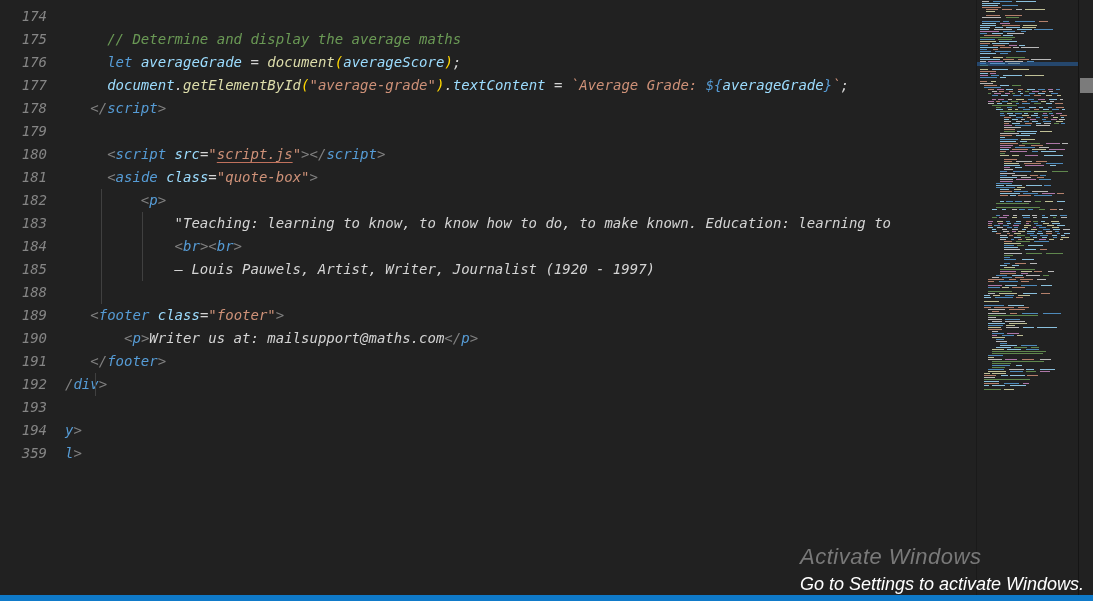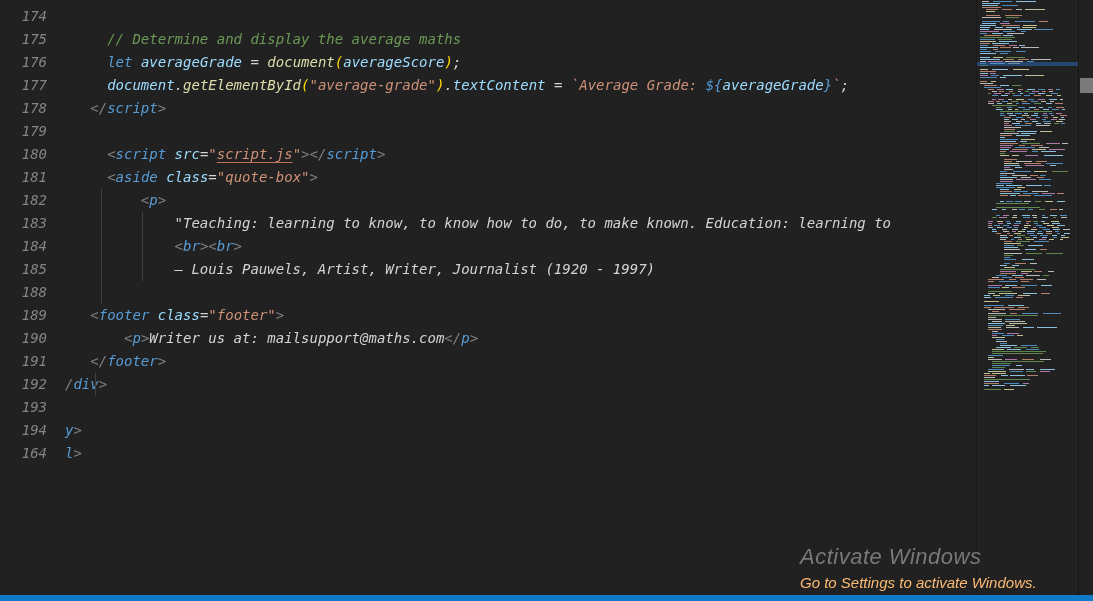--- a/index.html
+++ b/index.html
@@ -35,21 +35,21 @@
   .minimap{position:absolute;top:0;left:976px;width:101px;height:595px;background:#212121;border-left:1px solid #1a1a1a;overflow:hidden;}
   .mm-content{position:absolute;top:0;left:0;right:0;bottom:0;}
   .mseg{position:absolute;height:1px;opacity:.85;}
   .mm-band{position:absolute;left:0;right:0;top:62px;height:4px;background:rgba(42,103,173,.55);z-index:2;}
   
   .scroll-track{position:absolute;top:0;left:1078px;width:15px;height:595px;background:#212121;border-left:1px solid #151515;}
   .scroll-thumb{position:absolute;top:78px;left:1px;width:14px;height:15px;background:#7b7b7b;}
   
   .watermark{position:absolute;left:800px;top:544px;font-family:"Liberation Sans",sans-serif;}
   .wm-title{font-size:22px;color:#797979;font-weight:400;letter-spacing:.5px;}
-  .wm-sub{font-size:15px;color:#fdba74;margin-top:4px;}
+  .wm-sub{font-size:18px;color:#ffffff;margin-top:4px;}
   
   .statusbar{position:absolute;left:0;bottom:0;width:1093px;height:6px;background:#0f7ac9;}
 </style>
 </head>
 <body>
 
 <div class="screen">
 
   <div class="lines" id="lines">
       <div class="row"><span class="ln">174</span><span class="code"></span></div>
@@ -64,21 +64,21 @@
       <div class="row"><span class="ln">183</span><span class="code"><span class="ws">             </span><span class="pl">"Teaching: learning to know, to know how to do, to make known. Education: learning to </span></span></div>
       <div class="row"><span class="ln">184</span><span class="code"><span class="ws">             </span><span class="pn">&lt;</span><span class="tag">br</span><span class="pn">&gt;&lt;</span><span class="tag">br</span><span class="pn">&gt;</span></span></div>
       <div class="row"><span class="ln">185</span><span class="code"><span class="ws">             </span><span class="pl">— Louis Pauwels, Artist, Writer, Journalist (1920 - 1997)</span></span></div>
       <div class="row"><span class="ln">188</span><span class="code"></span></div>
       <div class="row"><span class="ln">189</span><span class="code"><span class="ws">   </span><span class="pn">&lt;</span><span class="tag">footer</span><span class="pl"> </span><span class="attr">class</span><span class="pl">=</span><span class="str">"footer"</span><span class="pn">&gt;</span></span></div>
       <div class="row"><span class="ln">190</span><span class="code"><span class="ws">       </span><span class="pn">&lt;</span><span class="tag">p</span><span class="pn">&gt;</span><span class="pl">Writer us at: mailsupport@maths.com</span><span class="pn">&lt;/</span><span class="tag">p</span><span class="pn">&gt;</span></span></div>
       <div class="row"><span class="ln">191</span><span class="code"><span class="ws">   </span><span class="pn">&lt;/</span><span class="tag">footer</span><span class="pn">&gt;</span></span></div>
       <div class="row"><span class="ln">192</span><span class="code"><span class="pn">/</span><span class="tag">div</span><span class="pn">&gt;</span></span></div>
       <div class="row"><span class="ln">193</span><span class="code"></span></div>
       <div class="row"><span class="ln">194</span><span class="code"><span class="tag">y</span><span class="pn">&gt;</span></span></div>
-      <div class="row"><span class="ln">164</span><span class="code"><span class="tag">l</span><span class="pn">&gt;</span></span></div>
+      <div class="row"><span class="ln">359</span><span class="code"><span class="tag">l</span><span class="pn">&gt;</span></span></div>
     </div>
 
   <div class="guide" id="guide1"></div>
   <div class="guide" id="guide2"></div>
   <div class="guide" id="guide3"></div>
 
   <div class="minimap">
     <div class="mm-content" id="mm-content">
         <div class="mseg" style="left:5px;top:1px;width:6.8px;background:#d4d4d4"></div>
         <div class="mseg" style="left:15.696522370770817px;top:1px;width:19.8px;background:#569cd6"></div>

